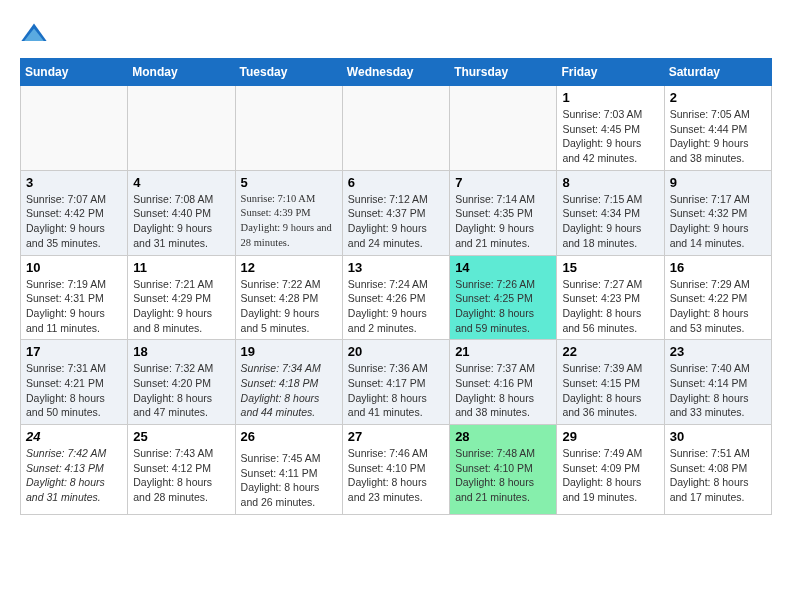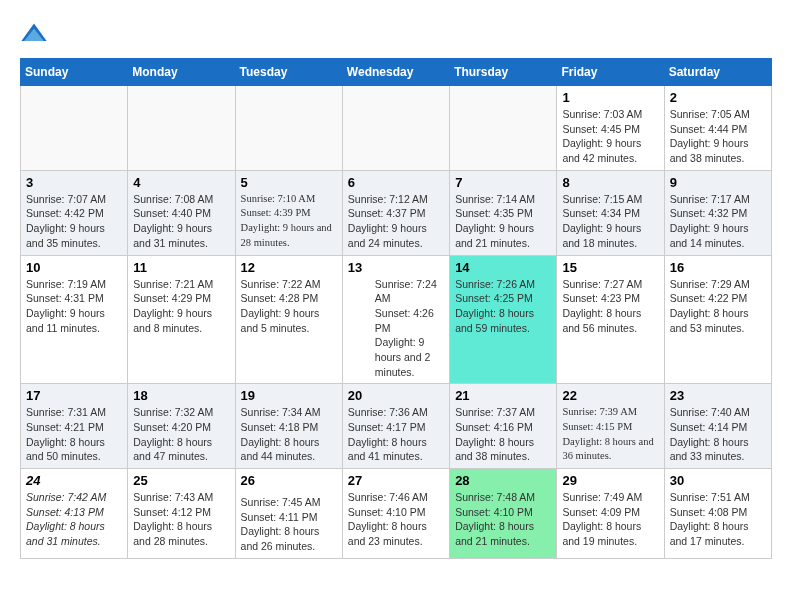--- a/index.html
+++ b/index.html
@@ -196,21 +196,21 @@
 Daylight: 9 hours and 8 minutes.</div>
         </td>
         <td style="background: rgb(255, 255, 255); margin-left: 19px;">
           <span class="day-num">12</span>
           <div class="day-info" style="white-space: pre-line;">Sunrise: 7:22 AM
 Sunset: 4:28 PM
 Daylight: 9 hours and 5 minutes.</div>
         </td>
         <td style="background: rgb(255, 255, 255);">
           <span class="day-num">13</span>
-          <div class="day-info" style="white-space: pre-line; margin-left: 27px;">Sunrise: 7:24 AM
+          <div class="day-info" style="white-space: pre-line;">Sunrise: 7:24 AM
 Sunset: 4:26 PM
 Daylight: 9 hours and 2 minutes.</div>
         </td>
         <td style="background: #5eead4;">
           <span class="day-num">14</span>
           <div class="day-info" style="white-space: pre-line;">Sunrise: 7:26 AM
 Sunset: 4:25 PM
 Daylight: 8 hours and 59 minutes.</div>
         </td>
         <td style="background: rgb(255, 255, 255);">
@@ -234,39 +234,39 @@
 Daylight: 8 hours and 50 minutes.</div>
         </td>
         <td style="background: rgb(238, 242, 247);">
           <span class="day-num">18</span>
           <div class="day-info" style="white-space: pre-line;">Sunrise: 7:32 AM
 Sunset: 4:20 PM
 Daylight: 8 hours and 47 minutes.</div>
         </td>
         <td style="background: rgb(238, 242, 247);">
           <span class="day-num">19</span>
-          <div class="day-info" style="white-space: pre-line;">Sunrise: 7:34 AM
+          <div class="day-info" style="white-space: pre-line; font-style: italic;">Sunrise: 7:34 AM
 Sunset: 4:18 PM
 Daylight: 8 hours and 44 minutes.</div>
         </td>
         <td style="background: rgb(238, 242, 247);">
           <span class="day-num">20</span>
           <div class="day-info" style="white-space: pre-line;">Sunrise: 7:36 AM
 Sunset: 4:17 PM
 Daylight: 8 hours and 41 minutes.</div>
         </td>
         <td style="background: rgb(238, 242, 247);">
           <span class="day-num">21</span>
           <div class="day-info" style="white-space: pre-line;">Sunrise: 7:37 AM
 Sunset: 4:16 PM
 Daylight: 8 hours and 38 minutes.</div>
         </td>
         <td style="background: rgb(238, 242, 247);">
           <span class="day-num">22</span>
-          <div class="day-info" style="white-space: pre-line; font-family: Liberation Serif, serif;">Sunrise: 7:39 AM
+          <div class="day-info" style="white-space: pre-line;">Sunrise: 7:39 AM
 Sunset: 4:15 PM
 Daylight: 8 hours and 36 minutes.</div>
         </td>
         <td style="background: rgb(238, 242, 247);">
           <span class="day-num">23</span>
           <div class="day-info" style="white-space: pre-line;">Sunrise: 7:40 AM
 Sunset: 4:14 PM
 Daylight: 8 hours and 33 minutes.</div>
         </td>
       </tr>

